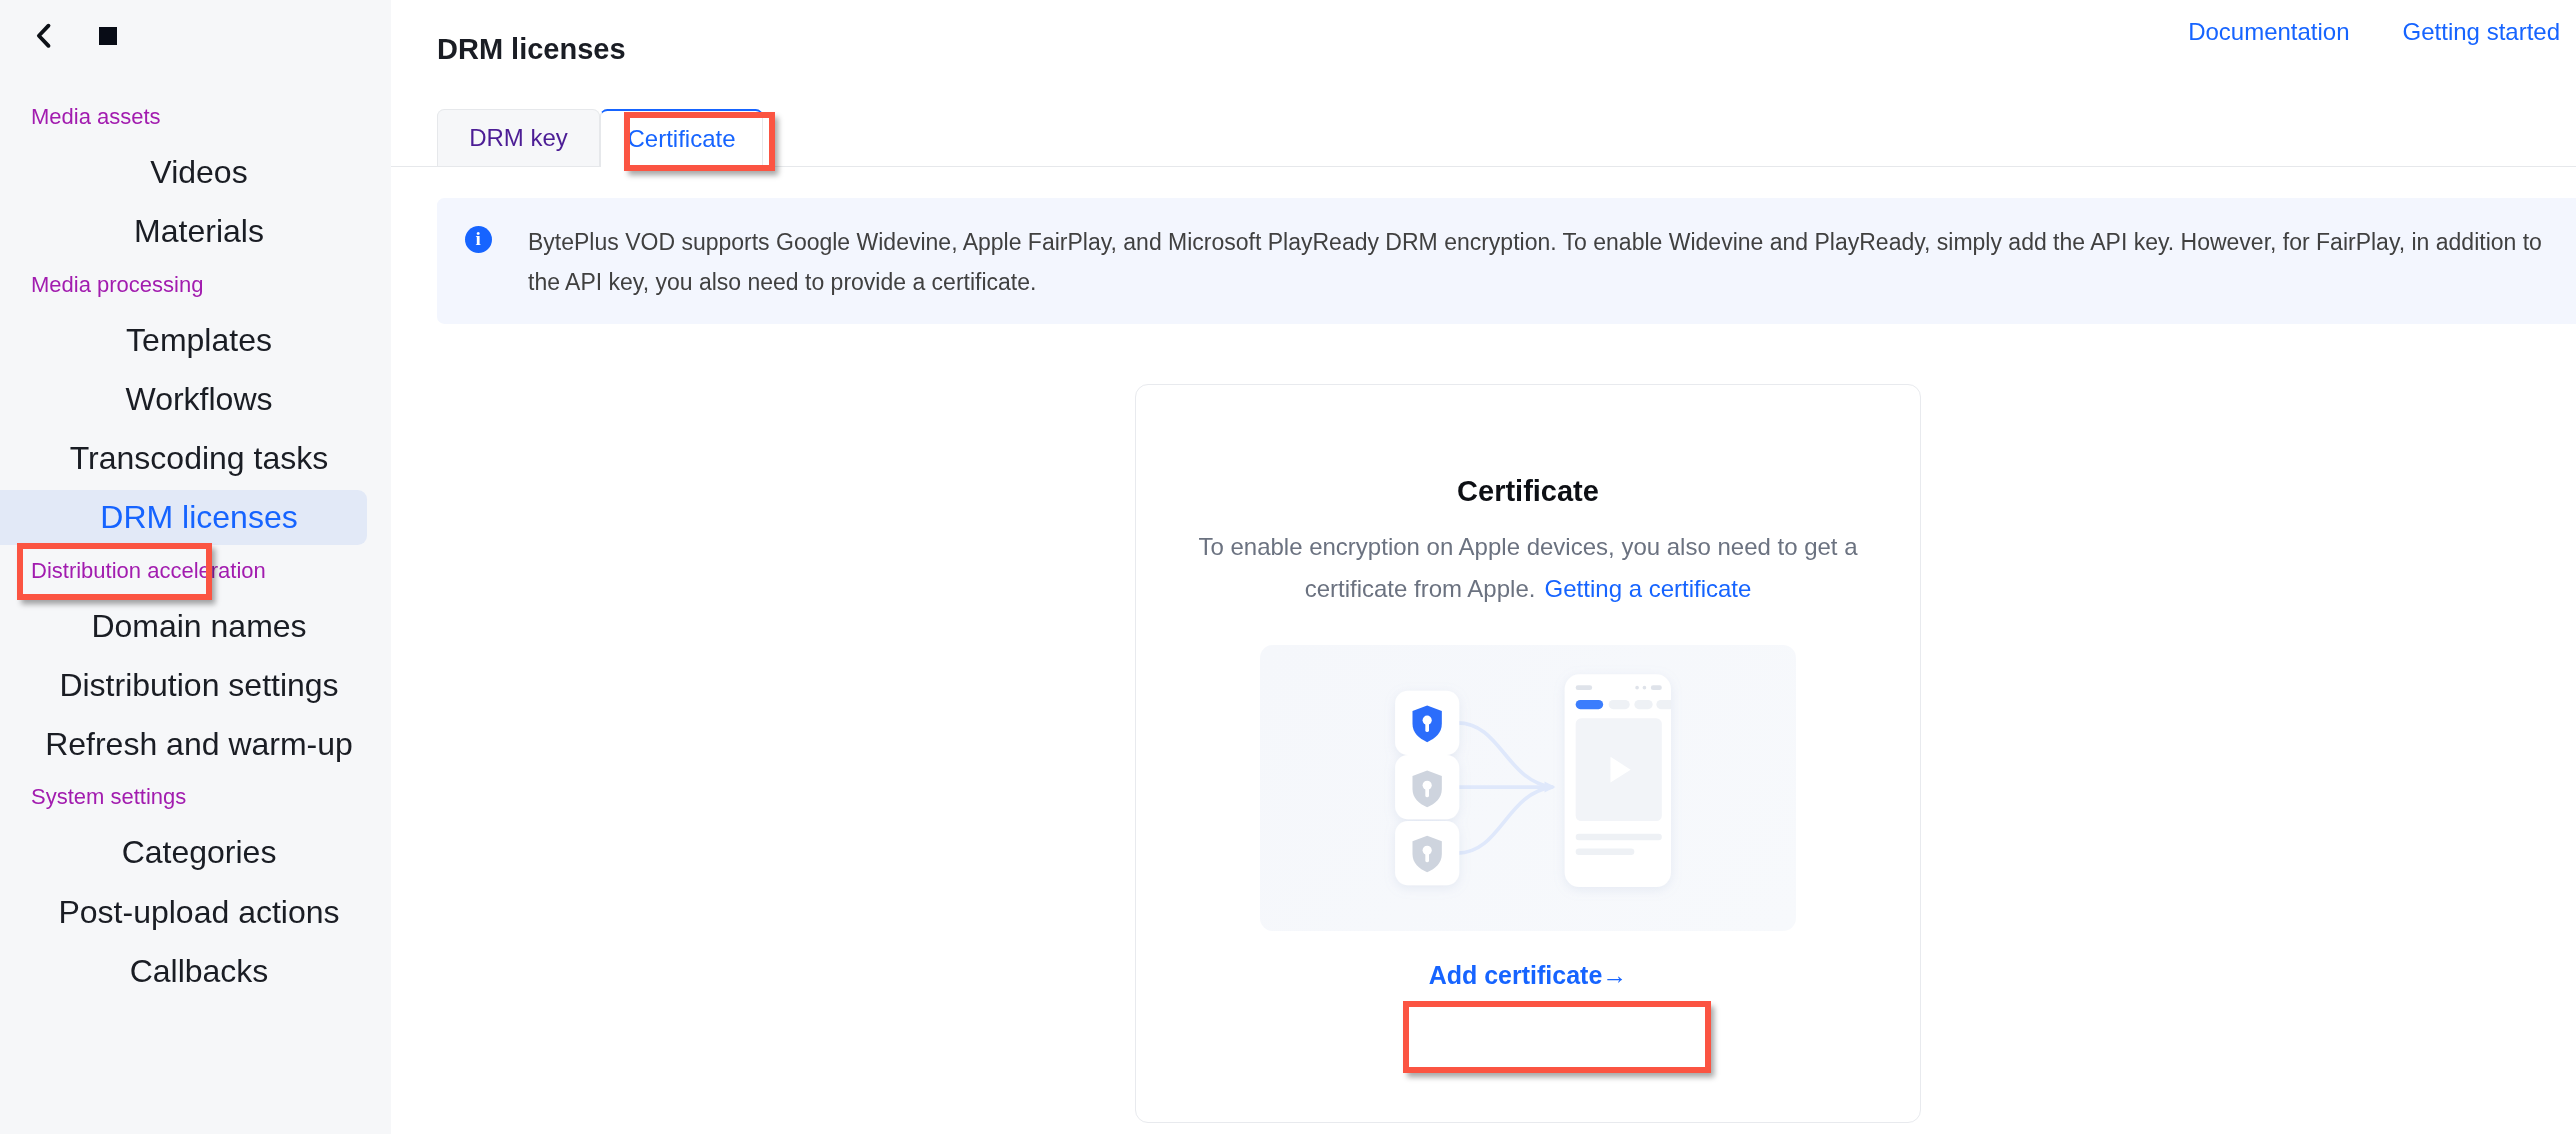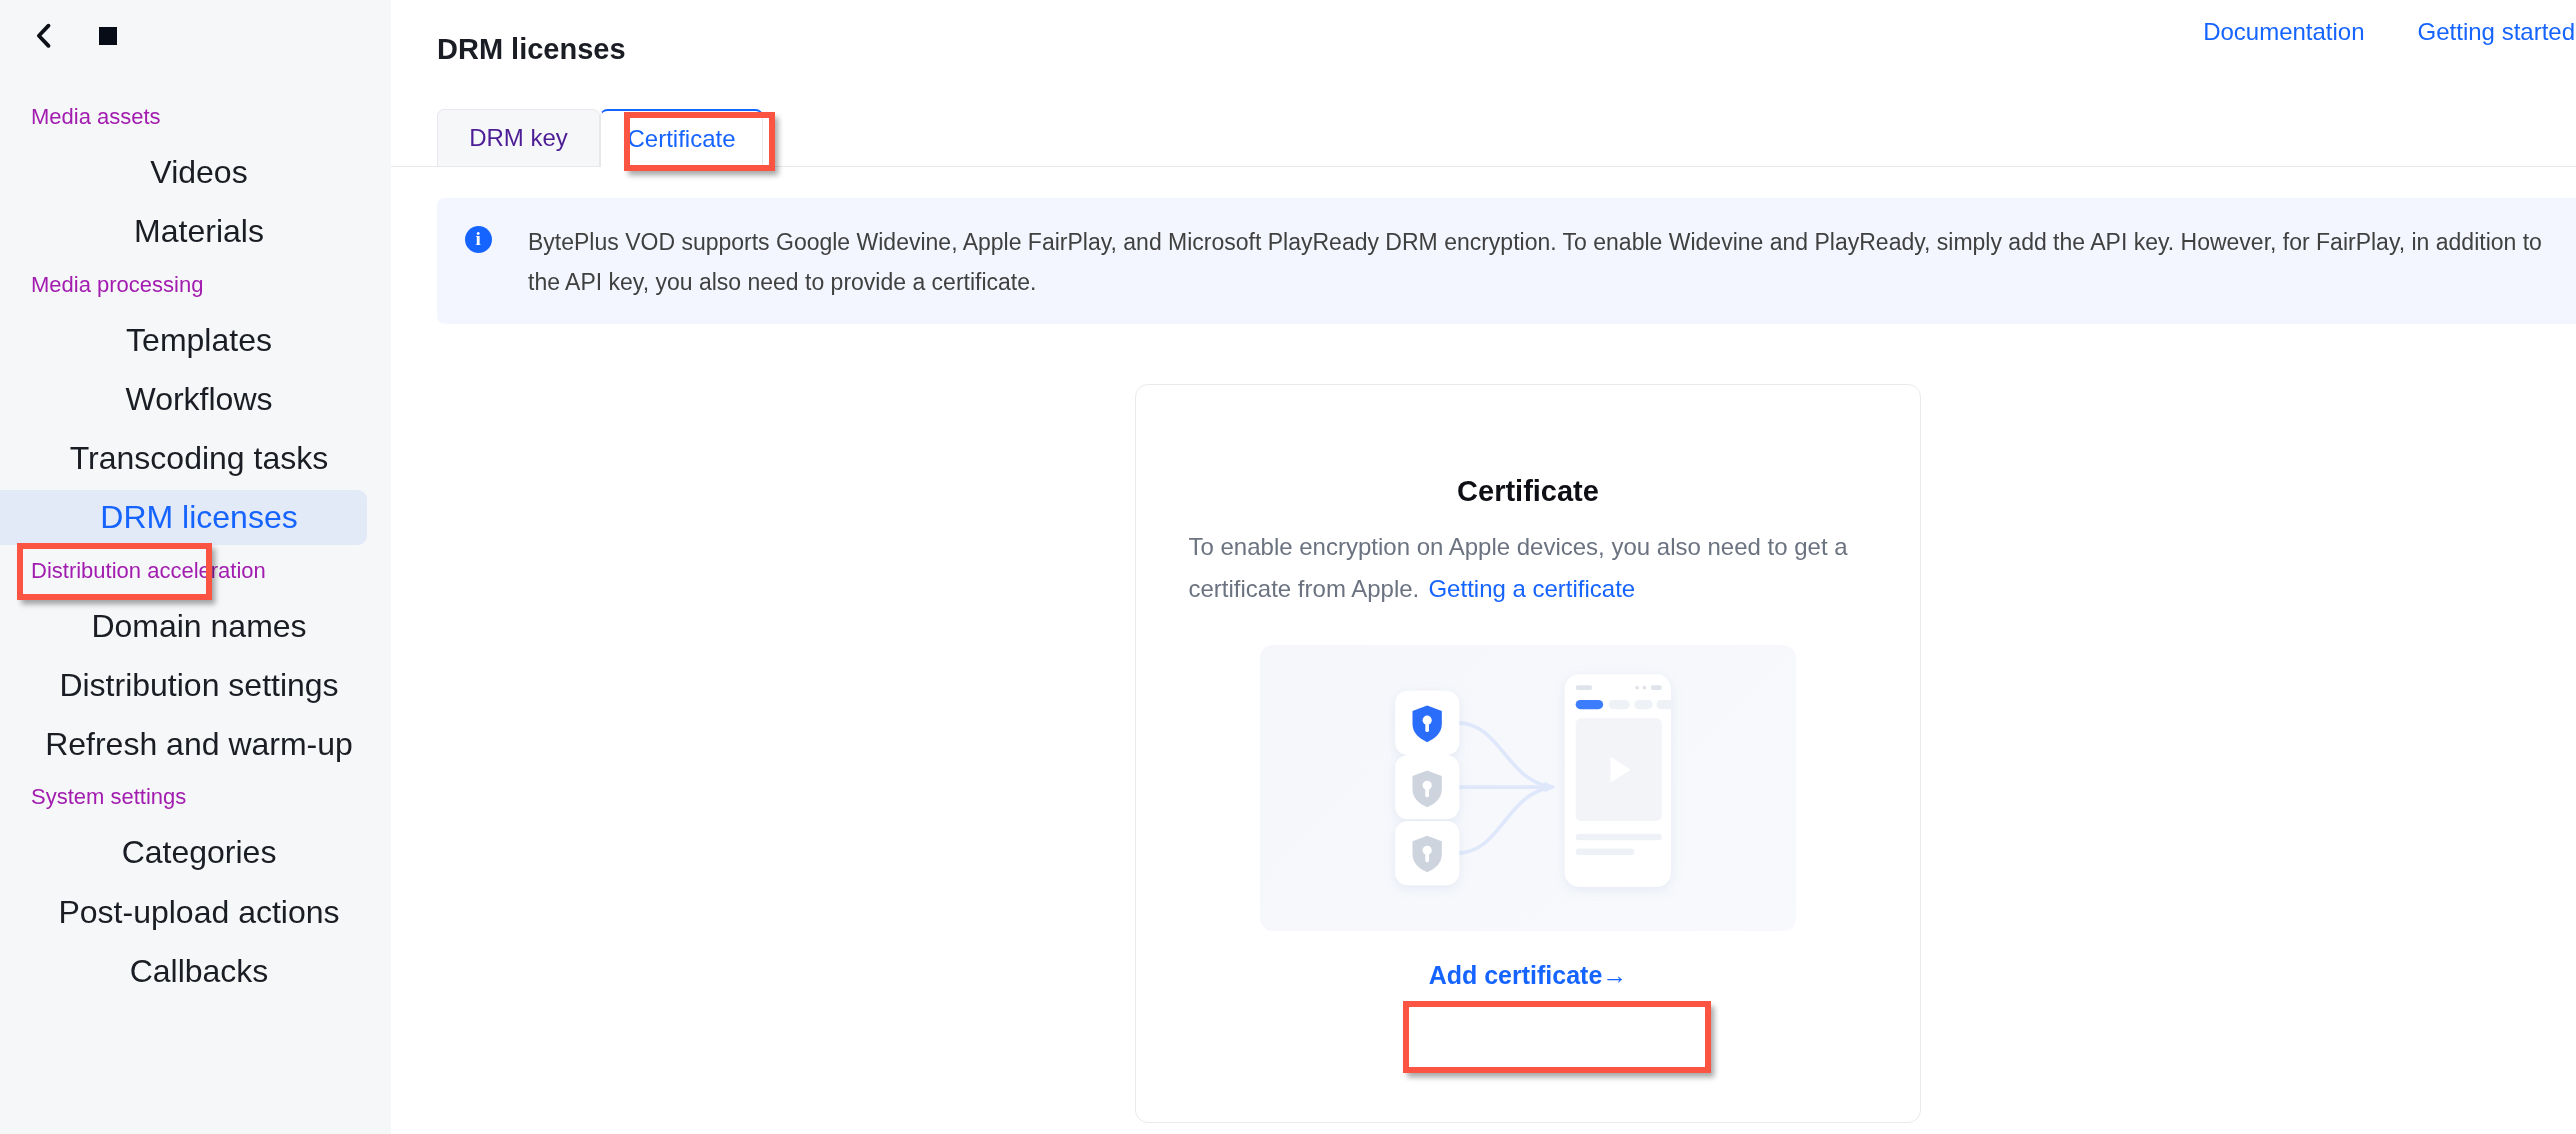--- a/index.html
+++ b/index.html
@@ -89,21 +89,21 @@
     left: 46px;
     top: 33px;
     white-space: nowrap;
   }
   .header-links {
     position: absolute;
     right: 0px;
     top: 18.4px;
     display: flex;
     gap: 53px;
-    padding-right: 1px;
+    padding-right: 16px;
   }
   .header-link {
     font-size: 24px;
     color: #1664ff;
     white-space: nowrap;
     cursor: pointer;
   }
 
   
   .tabbar {
@@ -193,21 +193,21 @@
     overflow: hidden;
   }
   .card-title {
     text-align: center;
     font-size: 29px;
     font-weight: bold;
     color: #0d0f14;
     margin-top: 90px;
   }
   .card-desc {
-    text-align: left;
+    text-align: center;
     font-size: 24px;
     line-height: 42px;
     color: #6b7280;
     margin: 18.4px auto 0 auto;
     width: 679px;
   }
   .card-desc .link {
     color: #1664ff;
     cursor: pointer;
     font-weight: 500;

